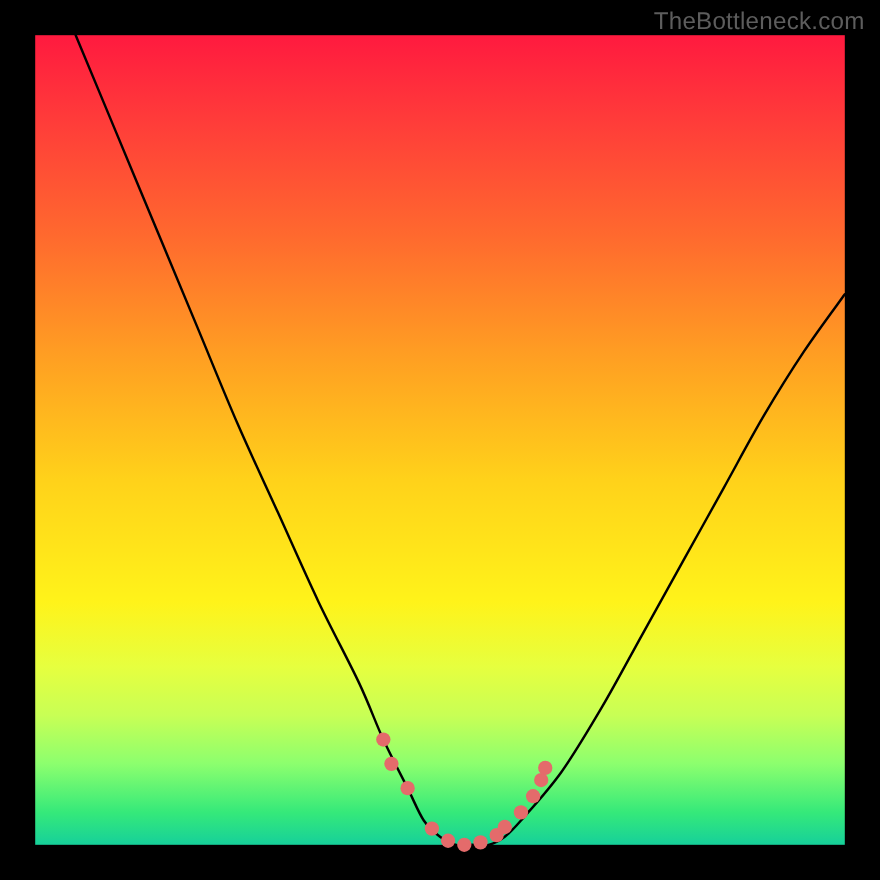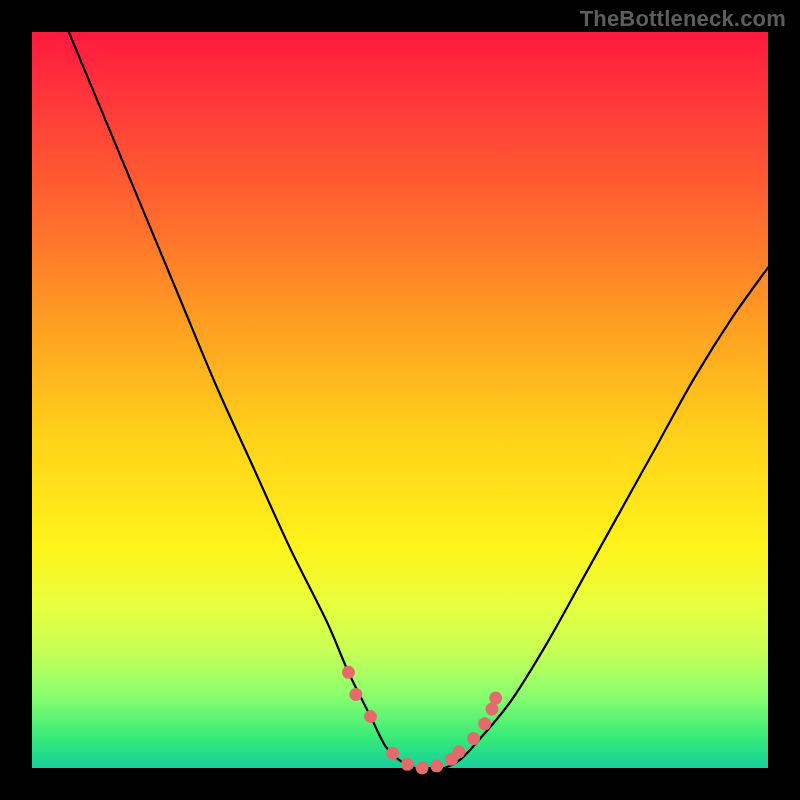--- a/index.html
+++ b/index.html
@@ -38,21 +38,21 @@
       #35e97a 96%,
       #16d09a 100%
     );
   }
   .watermark {
     position: absolute;
     top: 6px;
     right: 14px;
     color: #5d5d5d;
     font-size: 22px;
-    font-weight: 700;
+    font-weight: 400;
     letter-spacing: 0.2px;
     user-select: none;
     margin-left: 38px;
   }
   svg.curve {
     position: absolute;
     inset: 0;
     width: 100%;
     height: 100%;
     overflow: visible;

